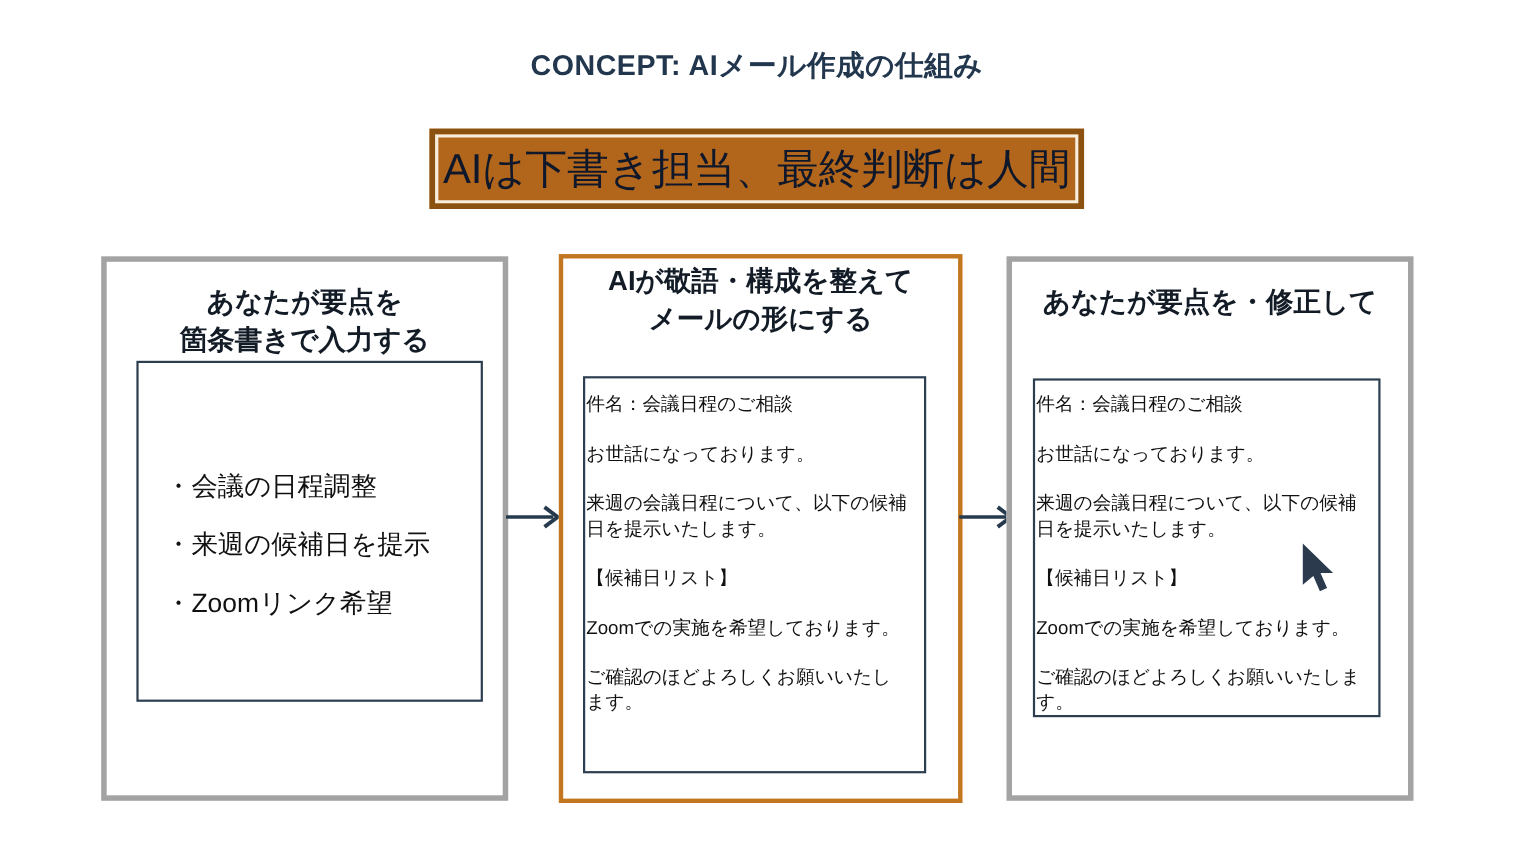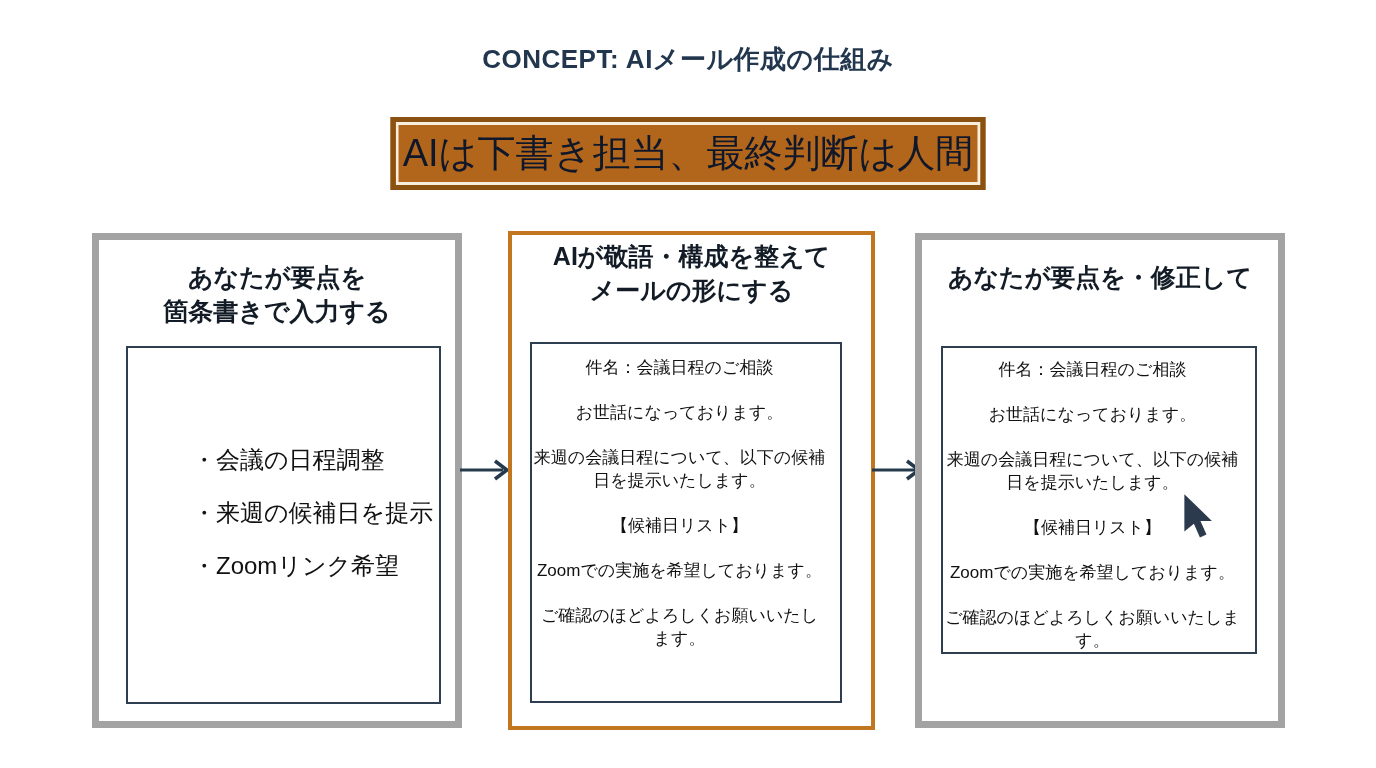--- a/index.html
+++ b/index.html
@@ -18,46 +18,46 @@
     background:#b2661c;
     border:5px solid #8a5110;
     box-shadow: inset 0 0 0 3px #f7eedd;
     display:flex; align-items:center; justify-content:center;
   }
   .banner-text { font-size:38px; font-weight:500; color:#0f172a; }
 
   .panel {
     position:absolute; top:233px; height:495px; width:370px;
     box-sizing:border-box; background:#ffffff;
-    border:7px solid #a3a3a3;
+    border:5px solid #a3a3a3;
   }
   .panel.p-left   { left:92px; }
   .panel.p-middle { left:508px; top:231px; height:499px; width:367px; border:4px solid #c1761f; }
   .panel.p-right  { left:915px; }
 
   .panel-title {
     margin-top:20px; text-align:center;
     font-size:25px; line-height:34px; font-weight:700; color:#131c26;
   }
   .p-middle .panel-title { margin-top:4px; }
 
   .inner-box {
     position:absolute; box-sizing:border-box; background:#ffffff;
     border:2px solid #2c3e50;
   }
-  .box-bullets { left:27px; top:106px; width:315px; height:358px;padding-left:40px; }
+  .box-bullets { left:27px; top:90px; width:315px; height:310px; }
   .box-email-mid { left:18px; top:107px; width:312px; height:361px; overflow:hidden; }
   .box-email-right { left:19px; top:106px; width:316px; height:308px; overflow:hidden; }
 
   .bullets {
     padding:96px 0 0 24px; display:flex; flex-direction:column; gap:21px;
     font-size:24px; color:#111111;
   }
 
-  .email-text { padding:12px 14px 0 1px; font-size:17px; line-height:23px; color:#111111;text-align:center; }
+  .email-text { padding:12px 14px 0 1px; font-size:17px; line-height:23px; color:#111111; }
   .box-email-right .email-text { padding-top:10px; }
   .email-text p { margin:0 0 22px 0; }
 
   .send-button {
     position:absolute; left:19px; top:427px; width:316px; height:42px;
     box-sizing:border-box; border:2px solid #263a4d; background:#ffffff;
     display:flex; align-items:center; justify-content:center;
     font-size:26px; color:#111111; cursor:pointer;
   }
 

